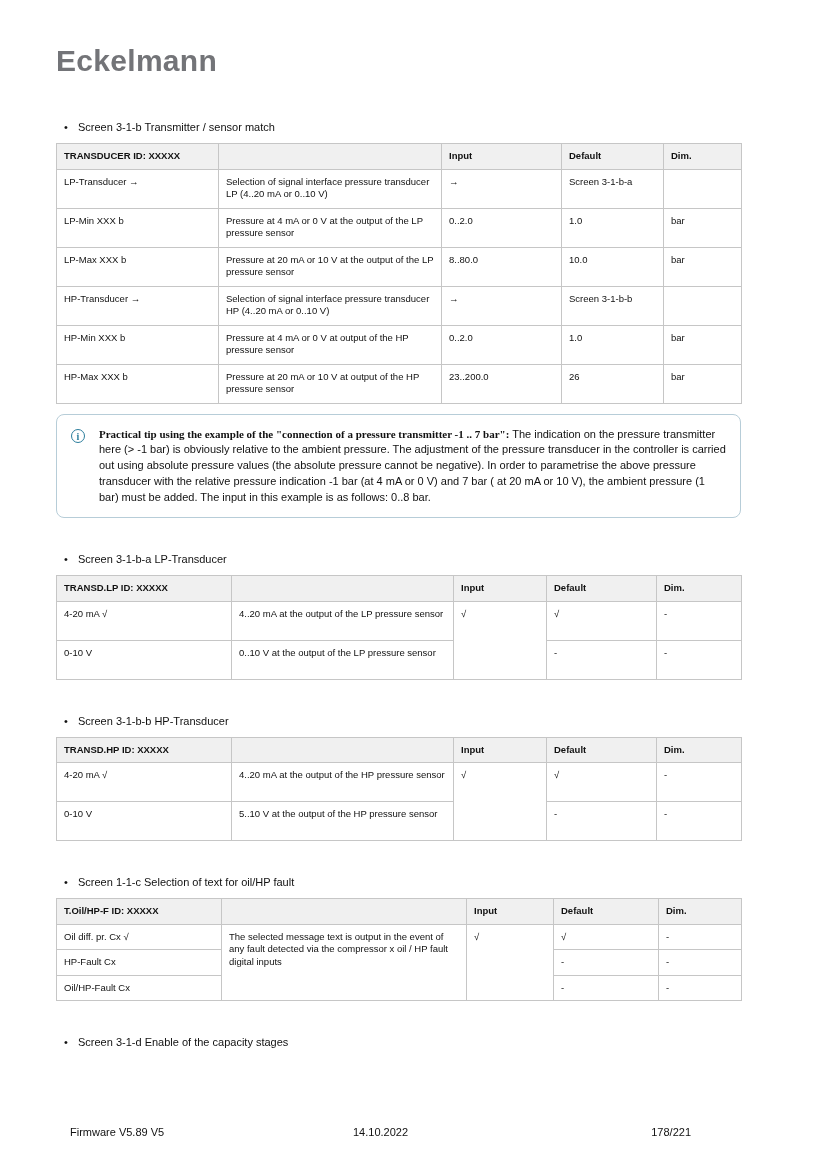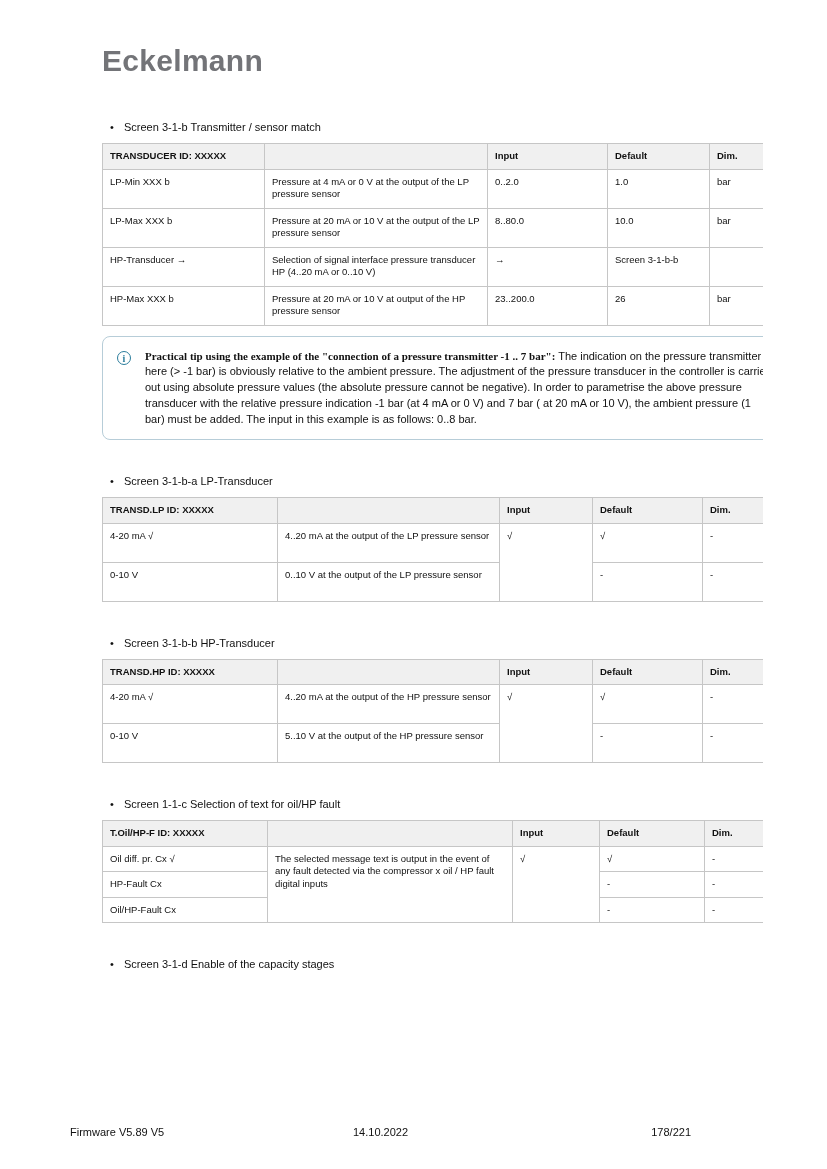--- a/index.html
+++ b/index.html
@@ -5,21 +5,21 @@
   * { box-sizing: border-box; }
   html, body { margin: 0; padding: 0; background: #ffffff; }
   body {
     width: 827px; height: 1169px;
     font-family: "Liberation Sans", "DejaVu Sans", sans-serif;
     color: #111111;
   }
   .page {
     position: relative;
     width: 763px; height: 1169px;
-    padding: 44px 72px 0 102px;
+    padding: 44px 72px 0 56px;
     background: #ffffff;
     overflow: hidden;
   }
   .logo {
     font-size: 30px;
     font-weight: bold;
     color: #737478;
     letter-spacing: 0.3px;
     margin: 0 0 42px 0;
   }
@@ -115,39 +115,53 @@
       <tr>
         <th>TRANSDUCER ID: XXXXX</th>
         <th></th>
         <th>Input</th>
         <th>Default</th>
         <th>Dim.</th>
       </tr>
     </thead>
     <tbody>
       <tr>
+        <td class="tall">LP-Transducer →</td>
+        <td>Selection of signal interface pressure transducer LP (4..20 mA or 0..10 V)</td>
+        <td>→</td>
+        <td>Screen 3-1-b-a</td>
+        <td></td>
+      </tr>
+      <tr>
         <td class="tall">LP-Min XXX b</td>
         <td>Pressure at 4 mA or 0 V at the output of the LP pressure sensor</td>
         <td>0..2.0</td>
         <td>1.0</td>
         <td>bar</td>
       </tr>
       <tr>
         <td class="tall">LP-Max XXX b</td>
         <td>Pressure at 20 mA or 10 V at the output of the LP pressure sensor</td>
         <td>8..80.0</td>
         <td>10.0</td>
         <td>bar</td>
       </tr>
       <tr>
         <td class="tall">HP-Transducer →</td>
         <td>Selection of signal interface pressure transducer HP (4..20 mA or 0..10 V)</td>
         <td>→</td>
         <td>Screen 3-1-b-b</td>
         <td></td>
+      </tr>
+      <tr>
+        <td class="tall">HP-Min XXX b</td>
+        <td>Pressure at 4 mA or 0 V at output of the HP pressure sensor</td>
+        <td>0..2.0</td>
+        <td>1.0</td>
+        <td>bar</td>
       </tr>
       <tr>
         <td class="tall">HP-Max XXX b</td>
         <td>Pressure at 20 mA or 10 V at output of the HP pressure sensor</td>
         <td>23..200.0</td>
         <td>26</td>
         <td>bar</td>
       </tr>
     </tbody>
   </table>

